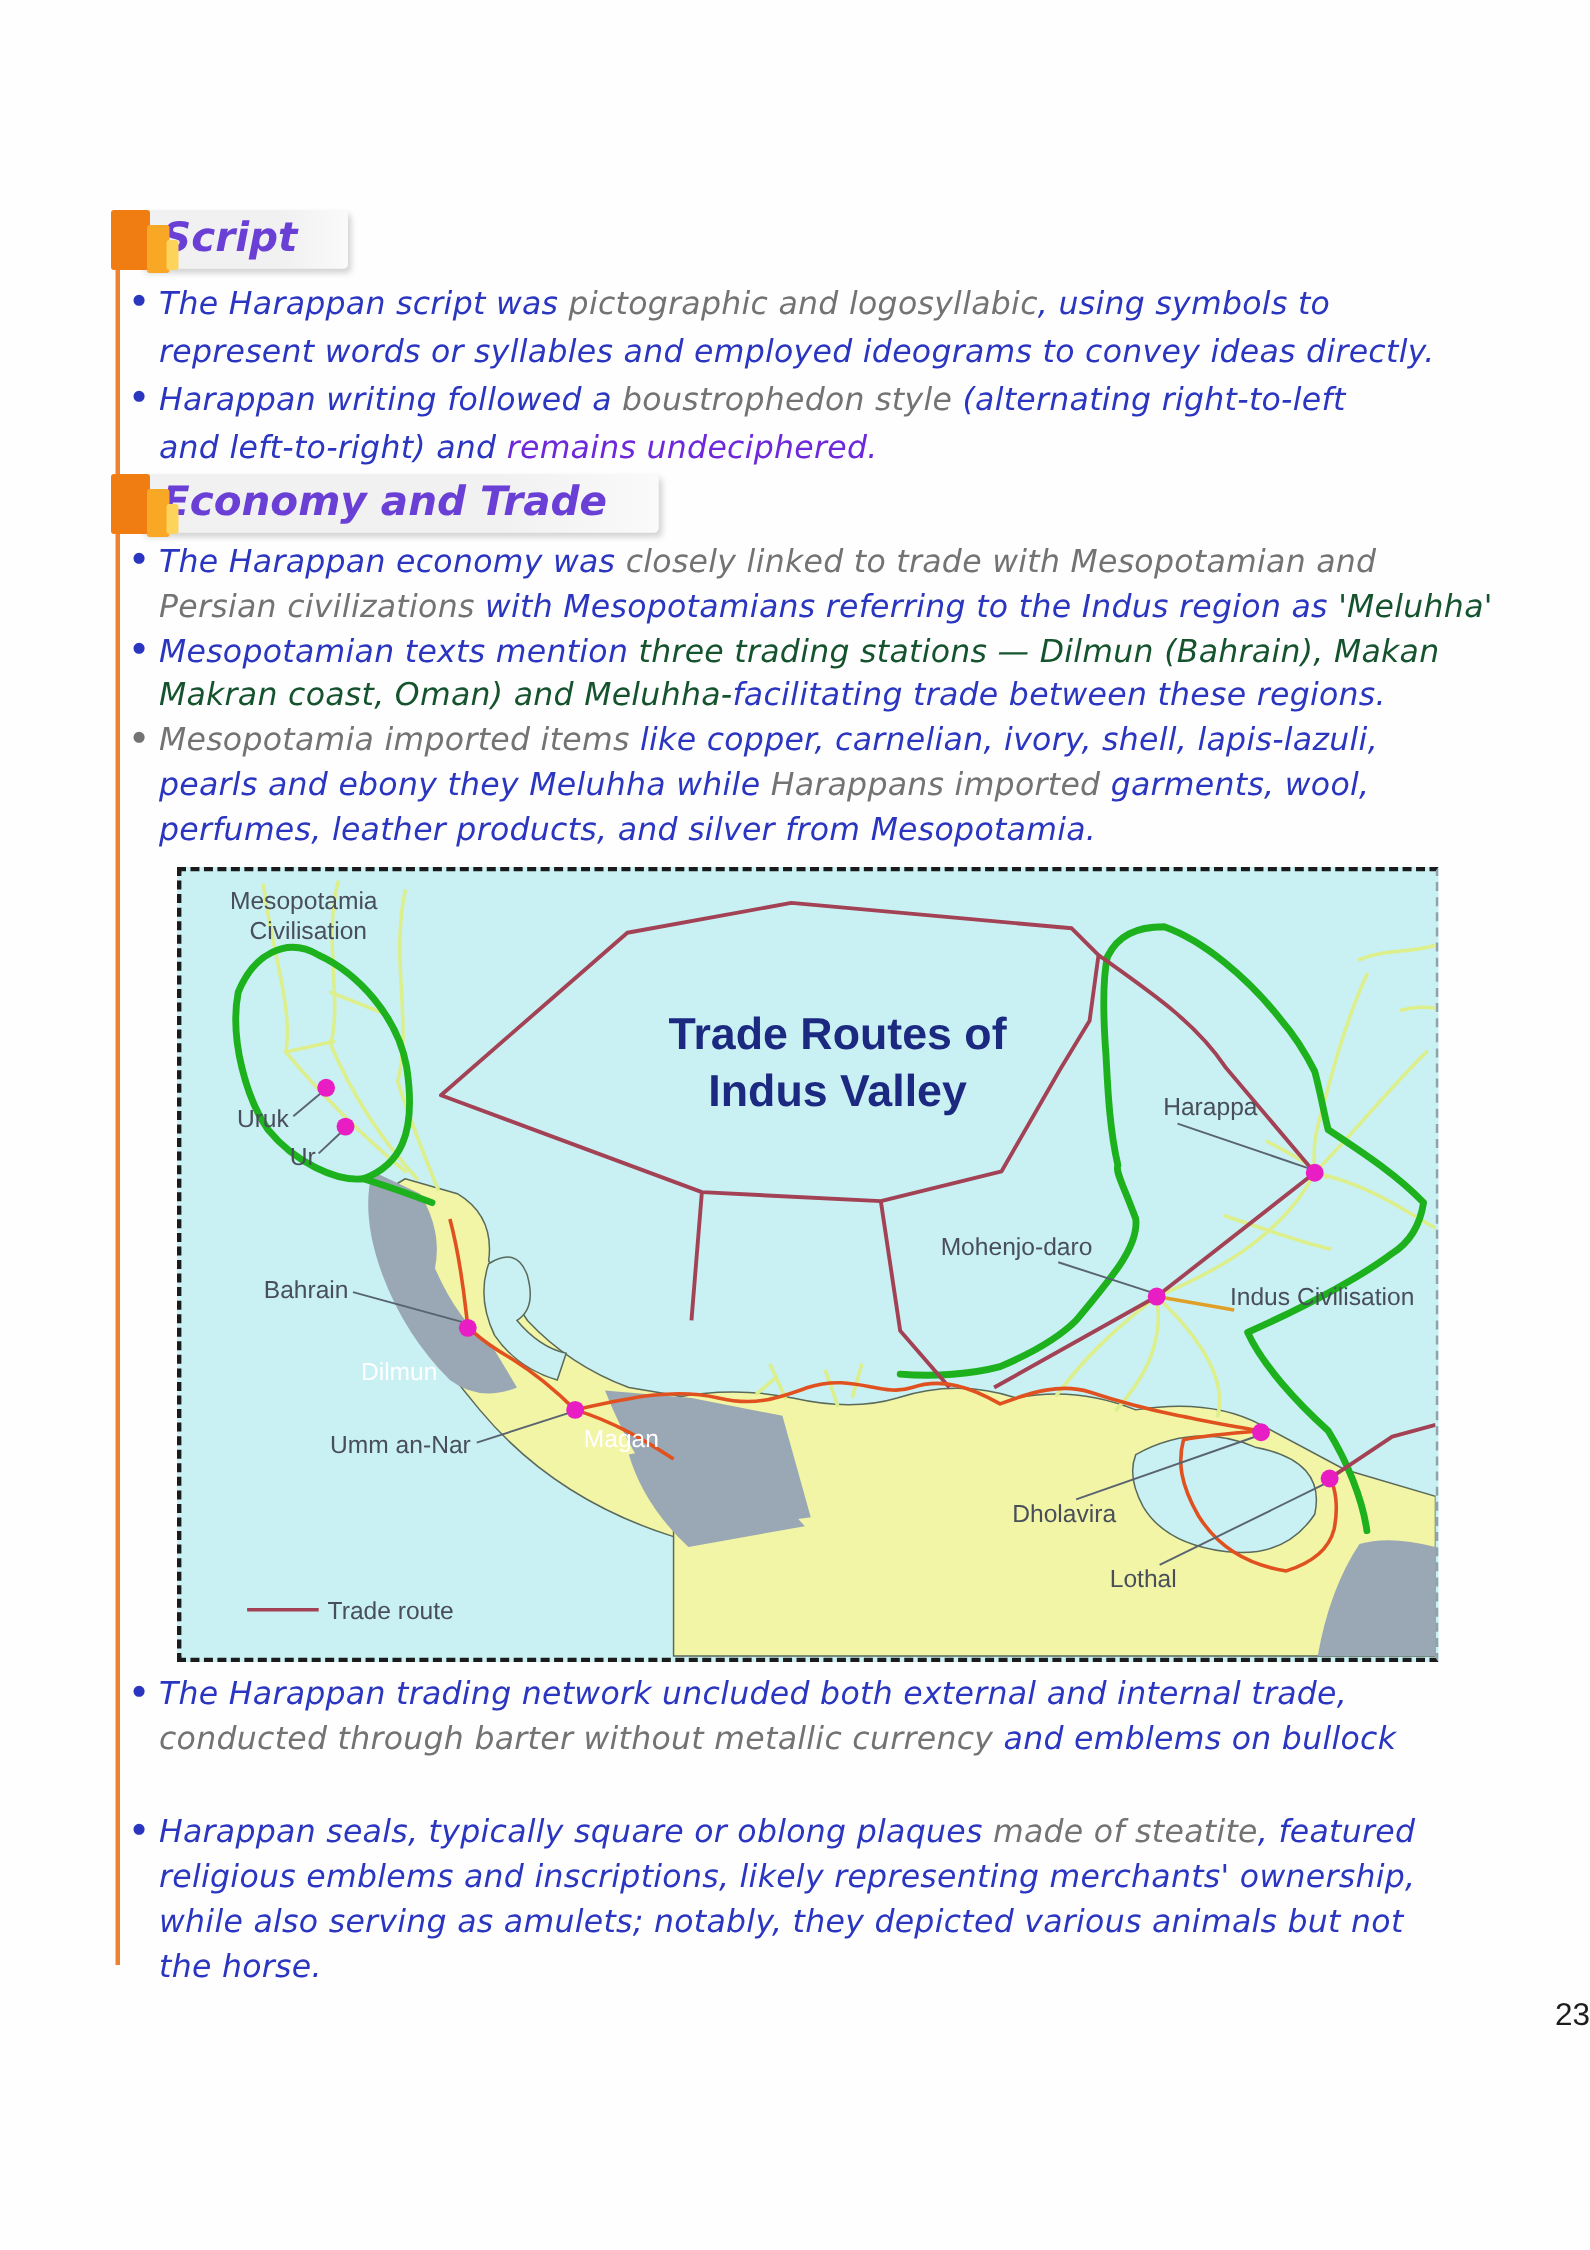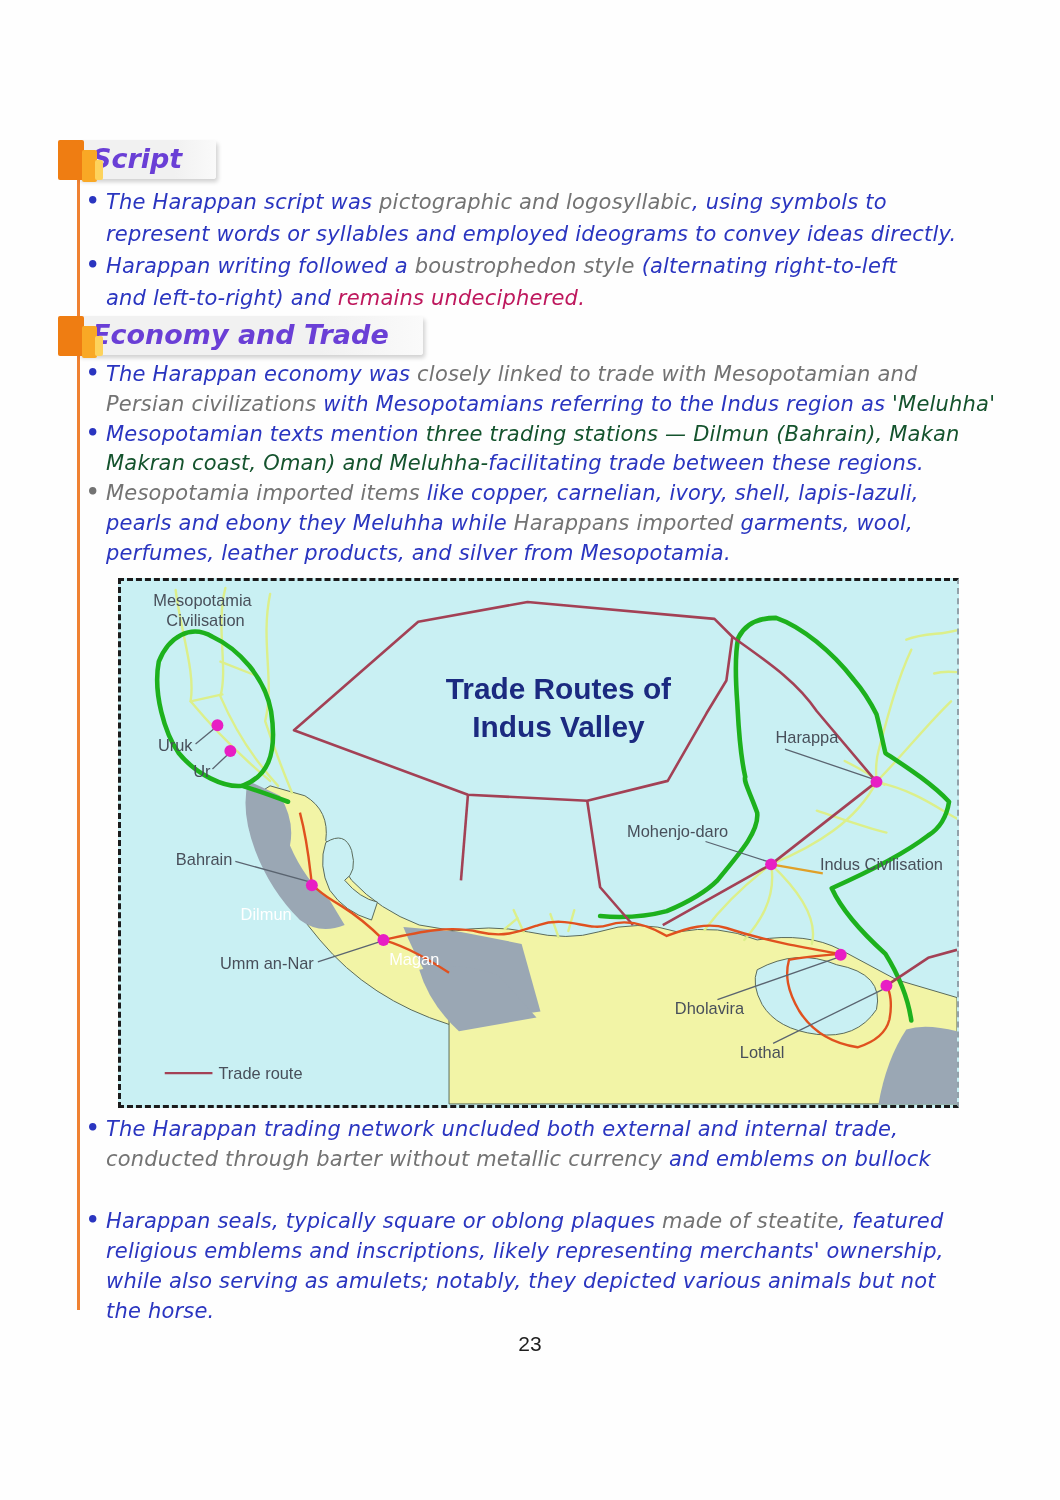--- a/index.html
+++ b/index.html
@@ -1,36 +1,36 @@
 <!DOCTYPE html>
 <html><head>
 <meta charset="utf-8">
 <style>
   html,body{margin:0;padding:0;background:#ffffff;}
   .page{position:relative;width:1060px;height:1500px;background:#fefefe;overflow:hidden;
         font-family:"DejaVu Sans",sans-serif;}
   .margin-rule{position:absolute;left:77px;top:172px;width:3px;height:1138px;background:#ef8132;}
-  .heading{position:absolute;left:56px;height:48px;}
+  .heading{position:absolute;left:72px;height:48px;}
   .hbanner{display:inline-block;margin-left:22px;background:linear-gradient(90deg,#f1f1f1 70%,#fafafa);
            box-shadow:2px 3px 4px rgba(0,0,0,.18);border-radius:3px;padding:3px 34px 5px 14px;
            font-style:italic;font-weight:bold;font-size:27px;color:#6a3fd6;}
   .hicon{position:absolute;left:0;top:-4px;width:52px;height:52px;}
   .hicon i{position:absolute;border-radius:2px;}
   .hicon .p1{left:2px;top:4px;width:26px;height:40px;background:#ef7d12;}
   .hicon .p2{left:26px;top:14px;width:15px;height:32px;background:#f9a825;}
   .hicon .p3{left:39px;top:24px;width:8px;height:20px;background:#fdd35c;}
   .notes{position:absolute;left:82px;width:915px;font-style:italic;font-size:21px;letter-spacing:.2px;}
   .line{position:relative;padding-left:24px;white-space:nowrap;}
   .line .blt{position:absolute;left:4px;top:-1px;font-weight:bold;}
-  .c-b{color:#2a35c0}.c-m{color:#737373}.c-r{color:#be185d}.c-g{color:#14532d}
+  .c-b{color:#2a35c0}.c-m{color:#737373}.c-r{color:#6d28d9}.c-g{color:#14532d}
   .map-fig{position:absolute;left:118px;top:578px;width:841px;height:530px;margin:0;
            border-top:3px dashed #1b1b1b;border-left:3px dashed #1b1b1b;border-bottom:3px dashed #1b1b1b;
            border-right:2px dashed #92a2aa;box-sizing:border-box;background:#c9f0f3;}
   .map-fig svg{display:block;width:100%;height:100%;}
-  .pageno{position:absolute;left:0;top:1332px;width:1060px;text-align:center;
+  .pageno{position:absolute;left:0;top:1332px;width:1060px;text-align:right;
           font-size:21px;color:#1d1d1d;font-family:"Liberation Sans",sans-serif;}
   svg text{font-family:"Liberation Sans",sans-serif;fill:#484f5a;font-size:16.5px;}
   svg text.white{fill:#ffffff;}
   svg text.ttl{fill:#1b2a80;font-weight:bold;font-size:30px;}
 </style>
 </head>
 <body>
 
 <div class="page">
   <div class="margin-rule"></div>

